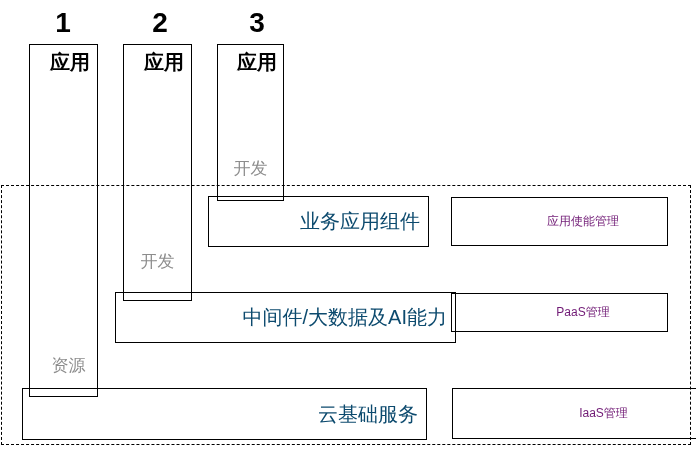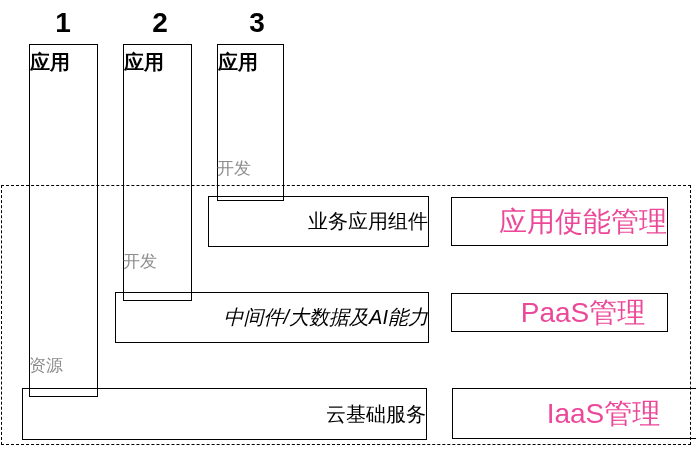--- a/index.html
+++ b/index.html
@@ -14,49 +14,49 @@
   }
   .num1{left:29px;width:68px;}
   .num2{left:125px;width:70px;}
   .num3{left:221px;width:72px;}
 
   .col{position:absolute;top:44px;border:1px solid #000;background:transparent;box-sizing:border-box;}
   .col1{left:29px;width:69px;height:353px;}
   .col2{left:123px;width:69px;height:257px;}
   .col3{left:217px;width:67px;height:157px;}
   .col-label{
-    position:absolute;top:4px;left:0;right:0;
+    position:absolute;top:4px;left:13px;right:0;text-align:center;
     font-weight:bold;font-size:20px;color:#000;
   }
 
   .anno{
-    position:absolute;text-align:left;font-size:17px;color:#8c8c8c;height:20px;line-height:20px;
+    position:absolute;text-align:center;font-size:17px;color:#8c8c8c;height:20px;line-height:20px;
   }
   .anno1{left:29px;width:79px;top:356px;}
   .anno2{left:123px;width:69px;top:252px;}
   .anno3{left:217px;width:67px;top:159px;}
 
   .boundary{
     position:absolute;left:1px;top:185px;width:690px;height:260px;
     border:1px dashed #000;box-sizing:border-box;background:transparent;
   }
 
   .rowbox{
     position:absolute;border:1px solid #000;box-sizing:border-box;background:transparent;
     display:flex;align-items:center;justify-content:flex-end;
-    font-size:20px;color:#000000;
+    font-size:20px;color:#0c4a6e;padding-right:8px;
   }
   .row1{left:208px;top:196px;width:221px;height:51px;}
-  .row2{left:115px;top:292px;width:314px;height:51px;font-style:italic;}
+  .row2{left:115px;top:292px;width:341px;height:51px;}
   .row3{left:22px;top:388px;width:405px;height:52px;text-align:center;}
 
   .mgmt{
     position:absolute;border:1px solid #000;box-sizing:border-box;background:transparent;
     display:flex;align-items:center;justify-content:center;
-    font-size:28px;color:#ec4899;padding-left:47px;
+    font-size:12px;color:#701a75;padding-left:47px;
   }
   .mgmt1{left:451px;top:197px;width:217px;height:49px;}
   .mgmt2{left:451px;top:293px;width:217px;height:39px;}
   .mgmt3{left:452px;top:388px;width:256px;height:51px;}
 </style>
 </head>
 <body>
 
 <div class="canvas">
 

